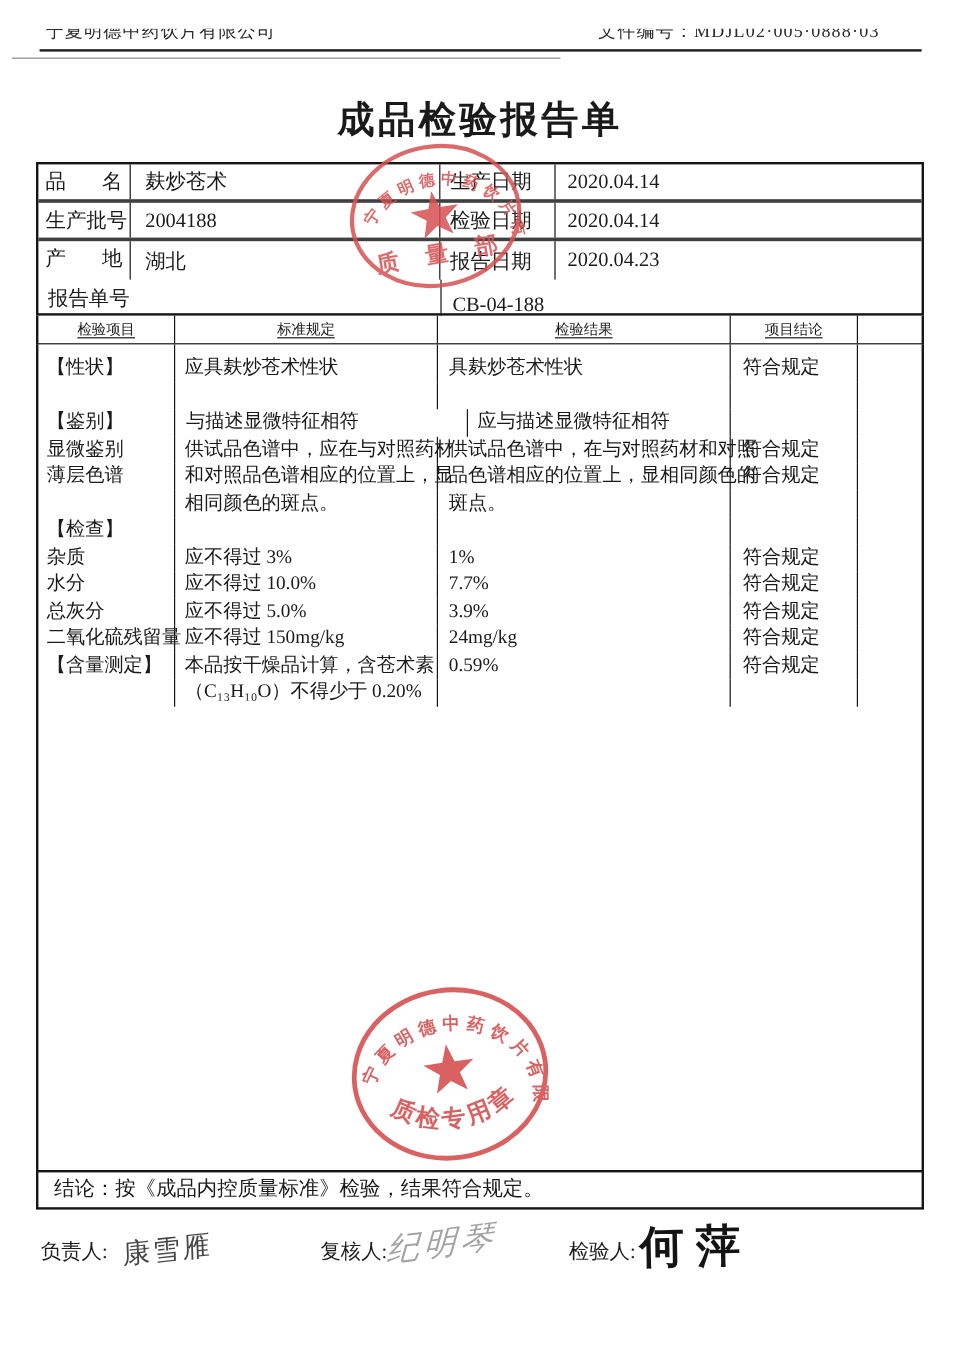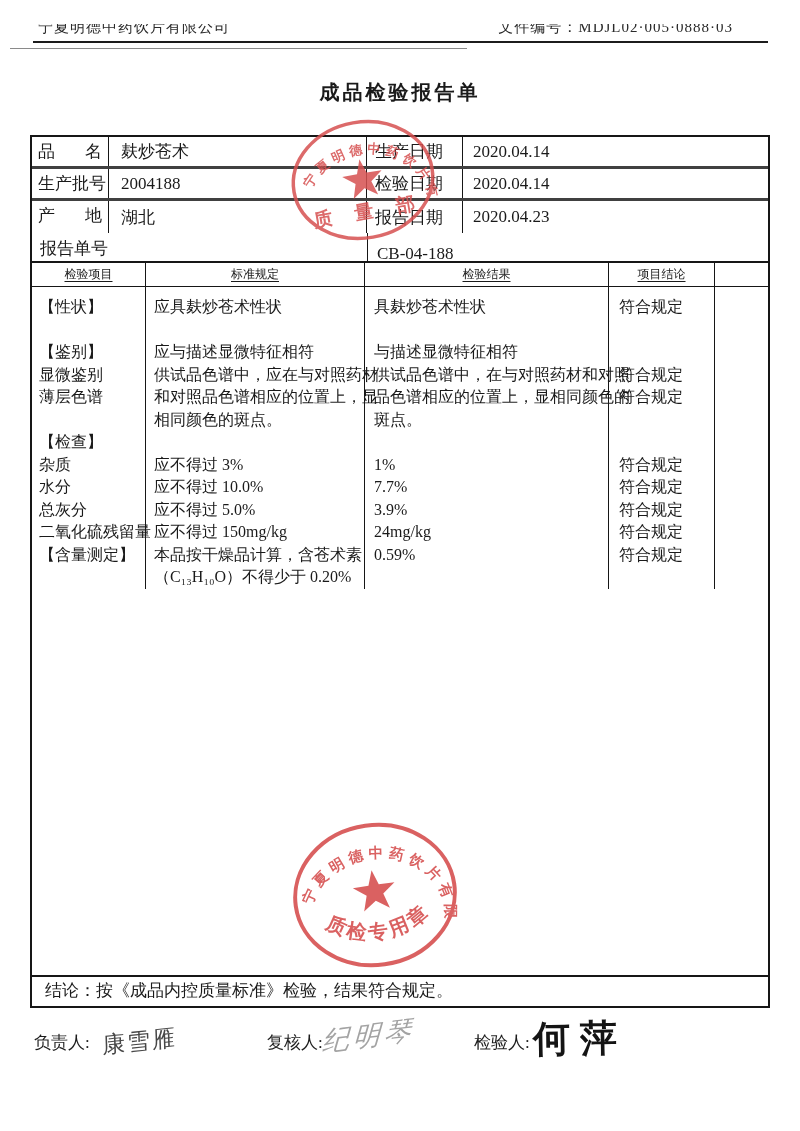--- a/index.html
+++ b/index.html
@@ -10,21 +10,21 @@
 
   
   .letterhead { position:absolute; left:30px; top:24px; width:740px; height:17px; overflow:hidden; }
   .lh-inner { display:flex; justify-content:space-between; margin-top:-7px; font-size:15px; line-height:21px; color:#2a2a2a; letter-spacing:1px; }
   .lh-company { margin-left:8px; }
   .lh-docno { margin-right:37px; }
   .lh-rule  { position:absolute; left:33px; top:41px; width:735px; height:2px; background:#1c1c1c; }
   .lh-rule2 { position:absolute; left:10px; top:48px; width:457px; height:1px; background:#8a8a8a; }
 
   .title { position:absolute; left:0; top:79px; width:100%; text-align:center;
-           font-size:20px; font-weight:700; letter-spacing:3px; }
+           font-size:31px; font-weight:700; letter-spacing:3px; }
 
   
   .info-table { position:absolute; left:30px; top:135px; width:740px; height:128px;
                 border:2px solid #161616; box-sizing:border-box; }
   .i-row { display:flex; box-sizing:border-box; border-bottom:3px solid #404040; }
   .i-row:last-child { border-bottom:none; }
   .ic { box-sizing:border-box; font-size:17px; display:flex; align-items:center; white-space:nowrap; overflow:hidden; }
   .ic-b { border-right:1px solid #161616; }
   .ic-l1 { width:77px; display:block; line-height:30px; padding:0 6px; text-align:justify; text-align-last:justify; }
   .ic-v1 { width:258px; padding-left:12px; }
@@ -148,22 +148,22 @@
         <div class="b-row">
           <div class="c cb c1 w1"></div>
           <div class="c cb c2 w2"></div>
           <div class="c cb c3 w3"></div>
           <div class="c cb c4 w4"></div>
           <div class="c w5"></div>
         </div>
 
         <div class="b-row">
           <div class="c cb c1 w1">【鉴别】</div>
+          <div class="c cb c3 w3">与描述显微特征相符</div>
           <div class="c cb c2 w2">应与描述显微特征相符</div>
-          <div class="c cb c3 w3">与描述显微特征相符</div>
           <div class="c cb c4 w4"></div>
           <div class="c w5"></div>
         </div>
 
         <div class="b-row">
           <div class="c cb c1 w1">显微鉴别</div>
           <div class="c cb c2 w2">供试品色谱中，应在与对照药材</div>
           <div class="c cb c3 w3">供试品色谱中，在与对照药材和对照</div>
           <div class="c cb c4 w4">符合规定</div>
           <div class="c w5"></div>

